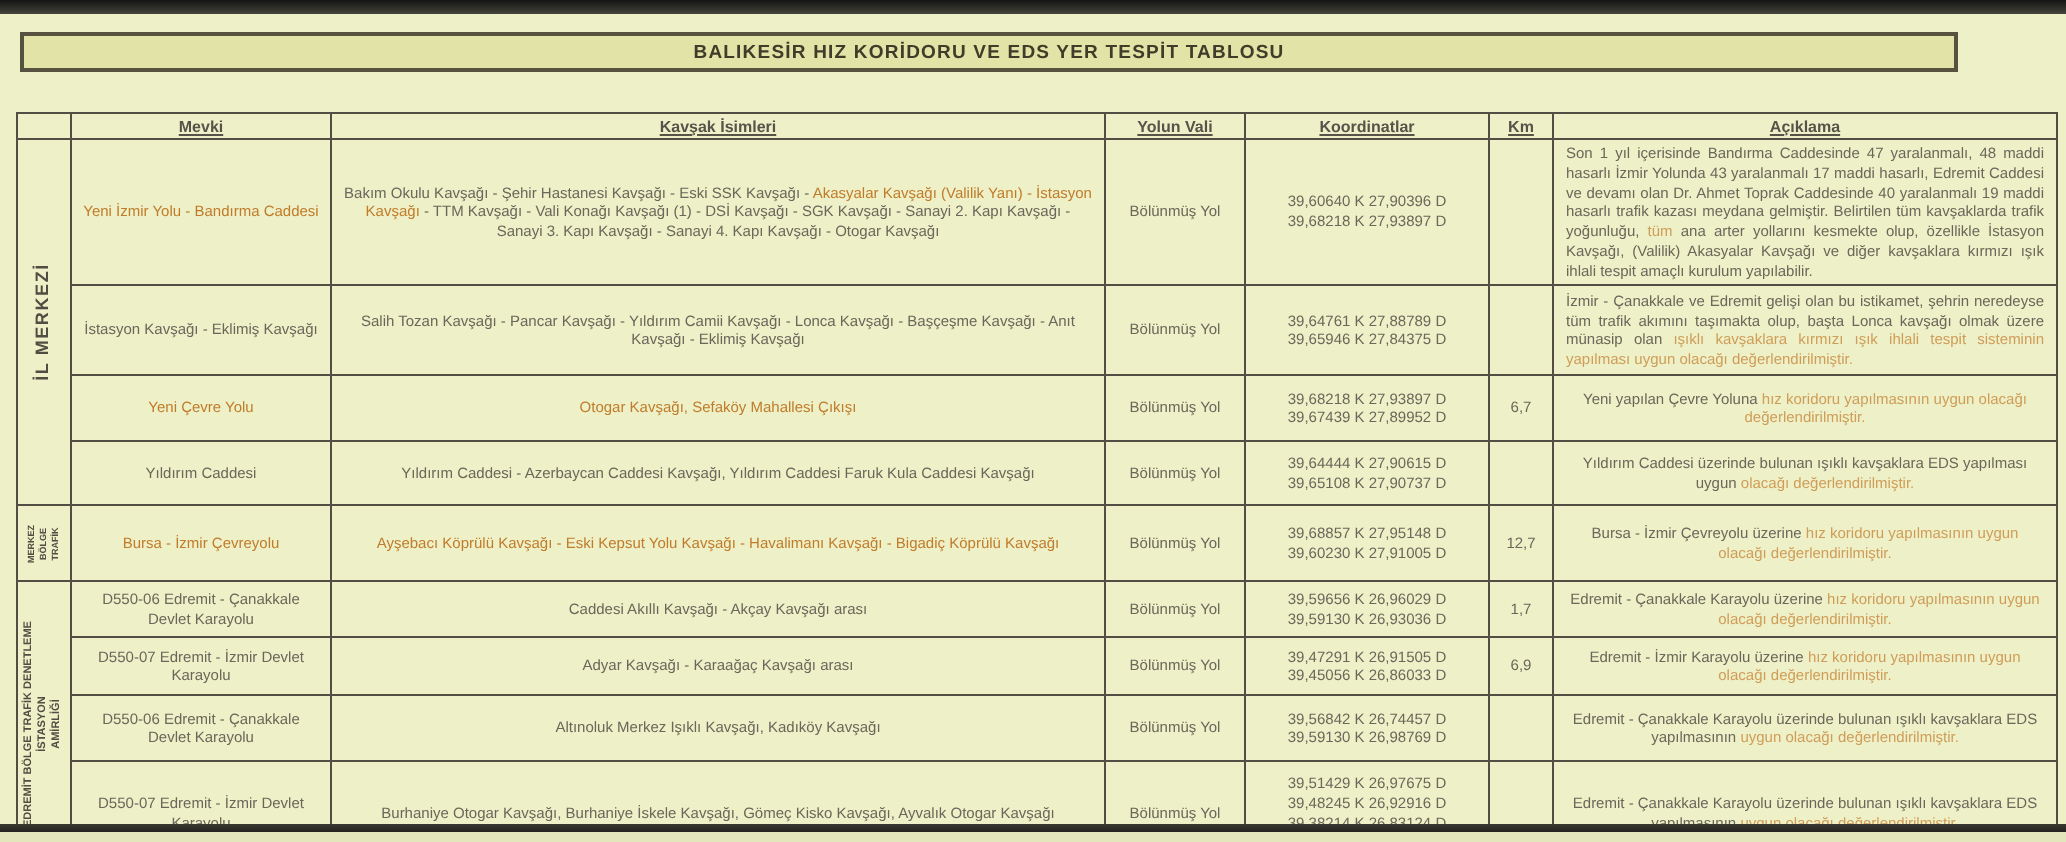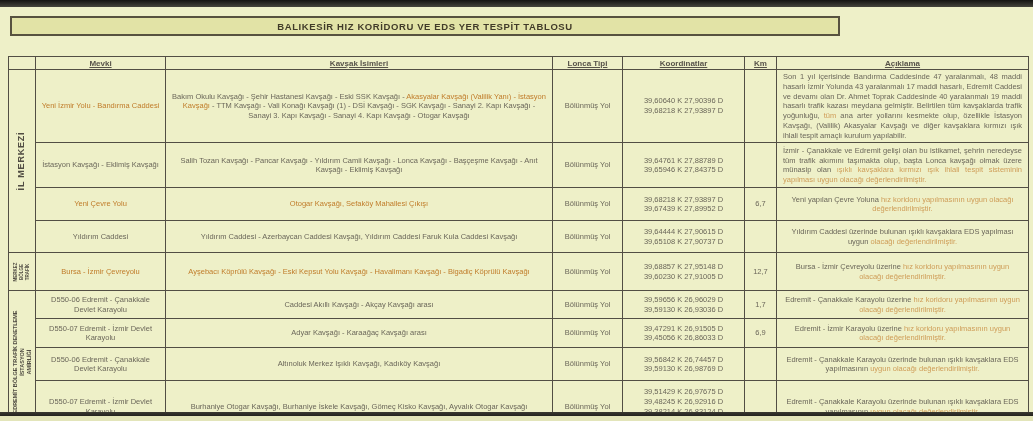--- a/index.html
+++ b/index.html
@@ -9,21 +9,21 @@
     font-family:"Liberation Sans", sans-serif;
     -webkit-font-smoothing:antialiased;
   }
   .scan-top{position:absolute;top:0;left:0;width:100%;height:7px;
     background:linear-gradient(#141412,#45443c);}
   .scan-bottom{position:absolute;top:412px;left:0;width:100%;height:4px;
     background:linear-gradient(#3a3931,#23221e);}
   .scan-bottom-paper{position:absolute;top:416px;left:0;width:100%;height:5px;background:#e3e5ba;}
 
   .title-bar{
-    position:absolute;left:10px;top:16px;width:830px;height:20px;
+    position:absolute;left:10px;top:16px;width:969px;height:20px;
     background:#e2e3a6;border:2px solid #57523f;box-sizing:border-box;
     display:flex;align-items:center;justify-content:center;
   }
   .title-bar span{font-size:9.5px;font-weight:bold;color:#413b29;letter-spacing:.6px;}
 
   table.main{
     position:absolute;left:8px;top:56px;width:1020px;
     border-collapse:collapse;table-layout:fixed;background:transparent;
   }
   table.main col.c0{width:27px;}
@@ -72,21 +72,21 @@
       <col class="c3">
       <col class="c4">
       <col class="c5">
       <col class="c6">
   </colgroup>
   <thead>
     <tr>
       <th></th>
       <th>Mevki</th>
       <th>Kavşak İsimleri</th>
-      <th>Lonca Tipi</th>
+      <th>Yolun Vali</th>
       <th>Koordinatlar</th>
       <th>Km</th>
       <th>Açıklama</th>
     </tr>
   </thead>
   <tbody>
       <tr style="height: 68px;">
         <td class="group" rowspan="4">
           <div class="vlabel lg">İL MERKEZİ</div>
         </td>

